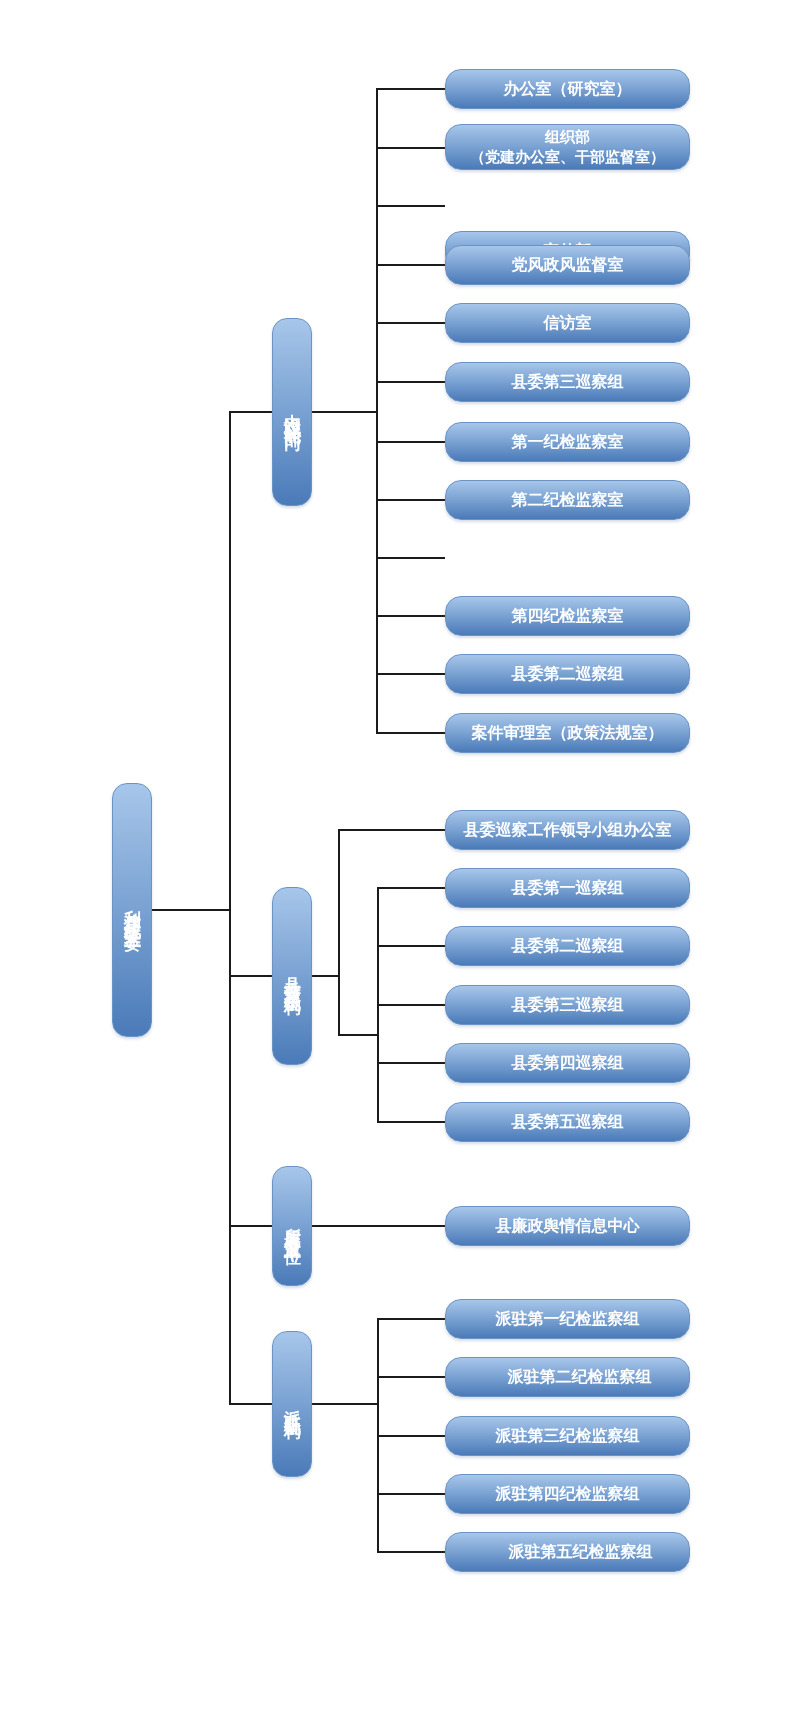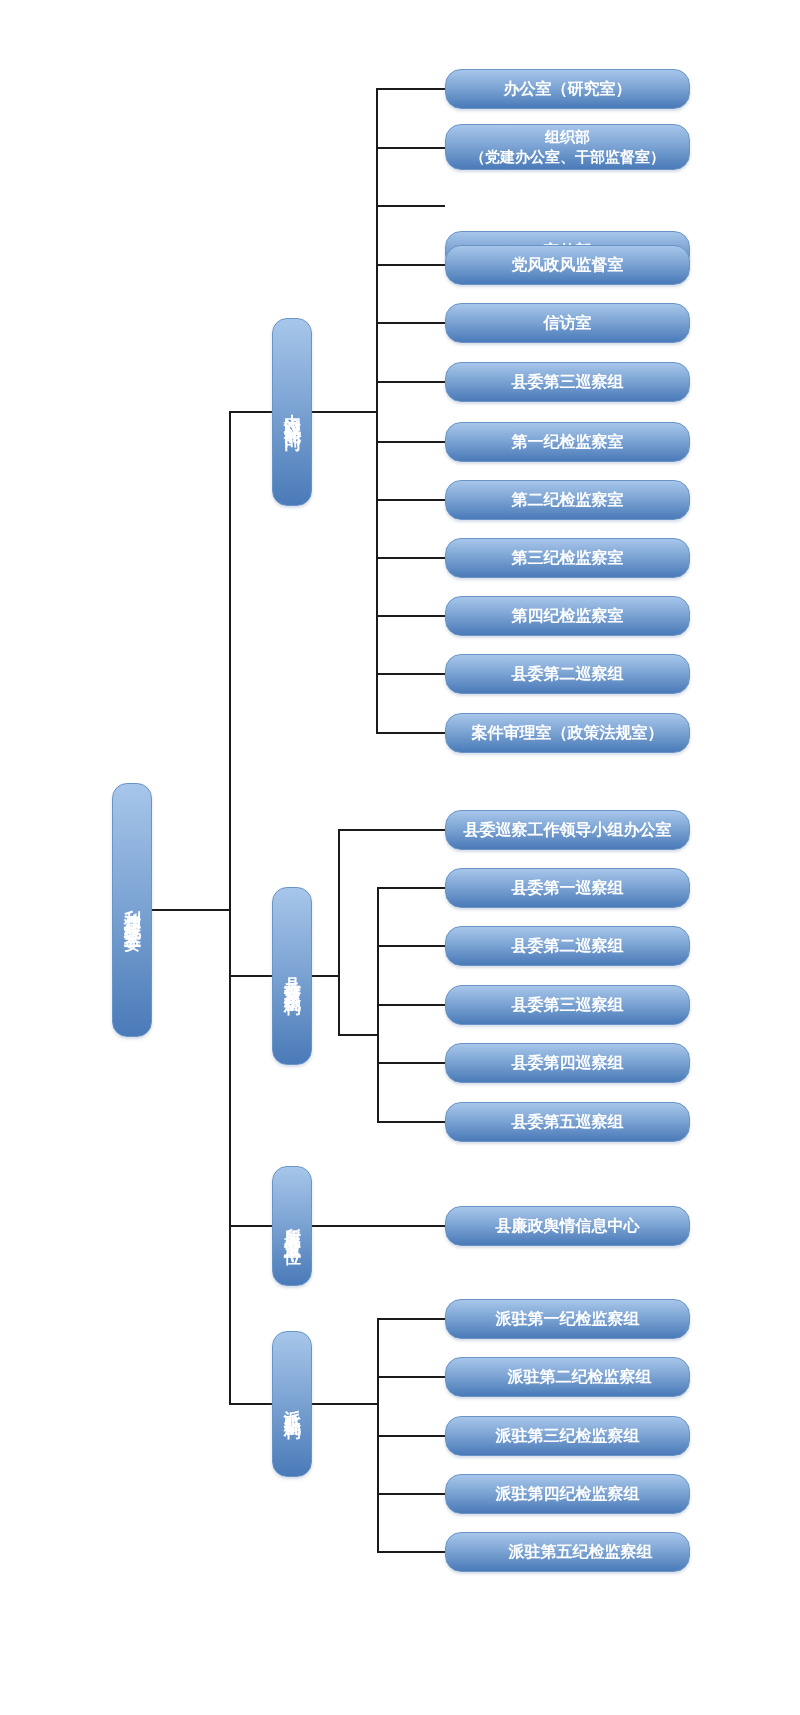--- a/index.html
+++ b/index.html
@@ -114,21 +114,20 @@
 
   <div class="node leaf" style="top:69px;">办公室（研究室）</div>
   <div class="node leaf tall" style="top:124px;">组织部
 （党建办公室、干部监督室）</div>
   <div class="node leaf" style="top:196px;margin-top:35px;">宣传部</div>
   <div class="node leaf" style="top:245px;">党风政风监督室</div>
   <div class="node leaf" style="top:303px;">信访室</div>
   <div class="node leaf" style="top:362px;">县委第三巡察组</div>
   <div class="node leaf" style="top:422px;">第一纪检监察室</div>
   <div class="node leaf" style="top:480px;">第二纪检监察室</div>
-  <div class="node leaf" style="top:538px;">第三纪检监察室</div>
   <div class="node leaf" style="top:596px;">第四纪检监察室</div>
   <div class="node leaf" style="top:654px;">县委第二巡察组</div>
   <div class="node leaf" style="top:713px;">案件审理室（政策法规室）</div>
 
   <div class="node leaf" style="top:810px;">县委巡察工作领导小组办公室</div>
   <div class="node leaf" style="top:868px;">县委第一巡察组</div>
   <div class="node leaf" style="top:926px;">县委第二巡察组</div>
   <div class="node leaf" style="top:985px;border-radius:17px;">县委第三巡察组</div>
   <div class="node leaf" style="top:1043px;">县委第四巡察组</div>
   <div class="node leaf" style="top:1102px;">县委第五巡察组</div>

